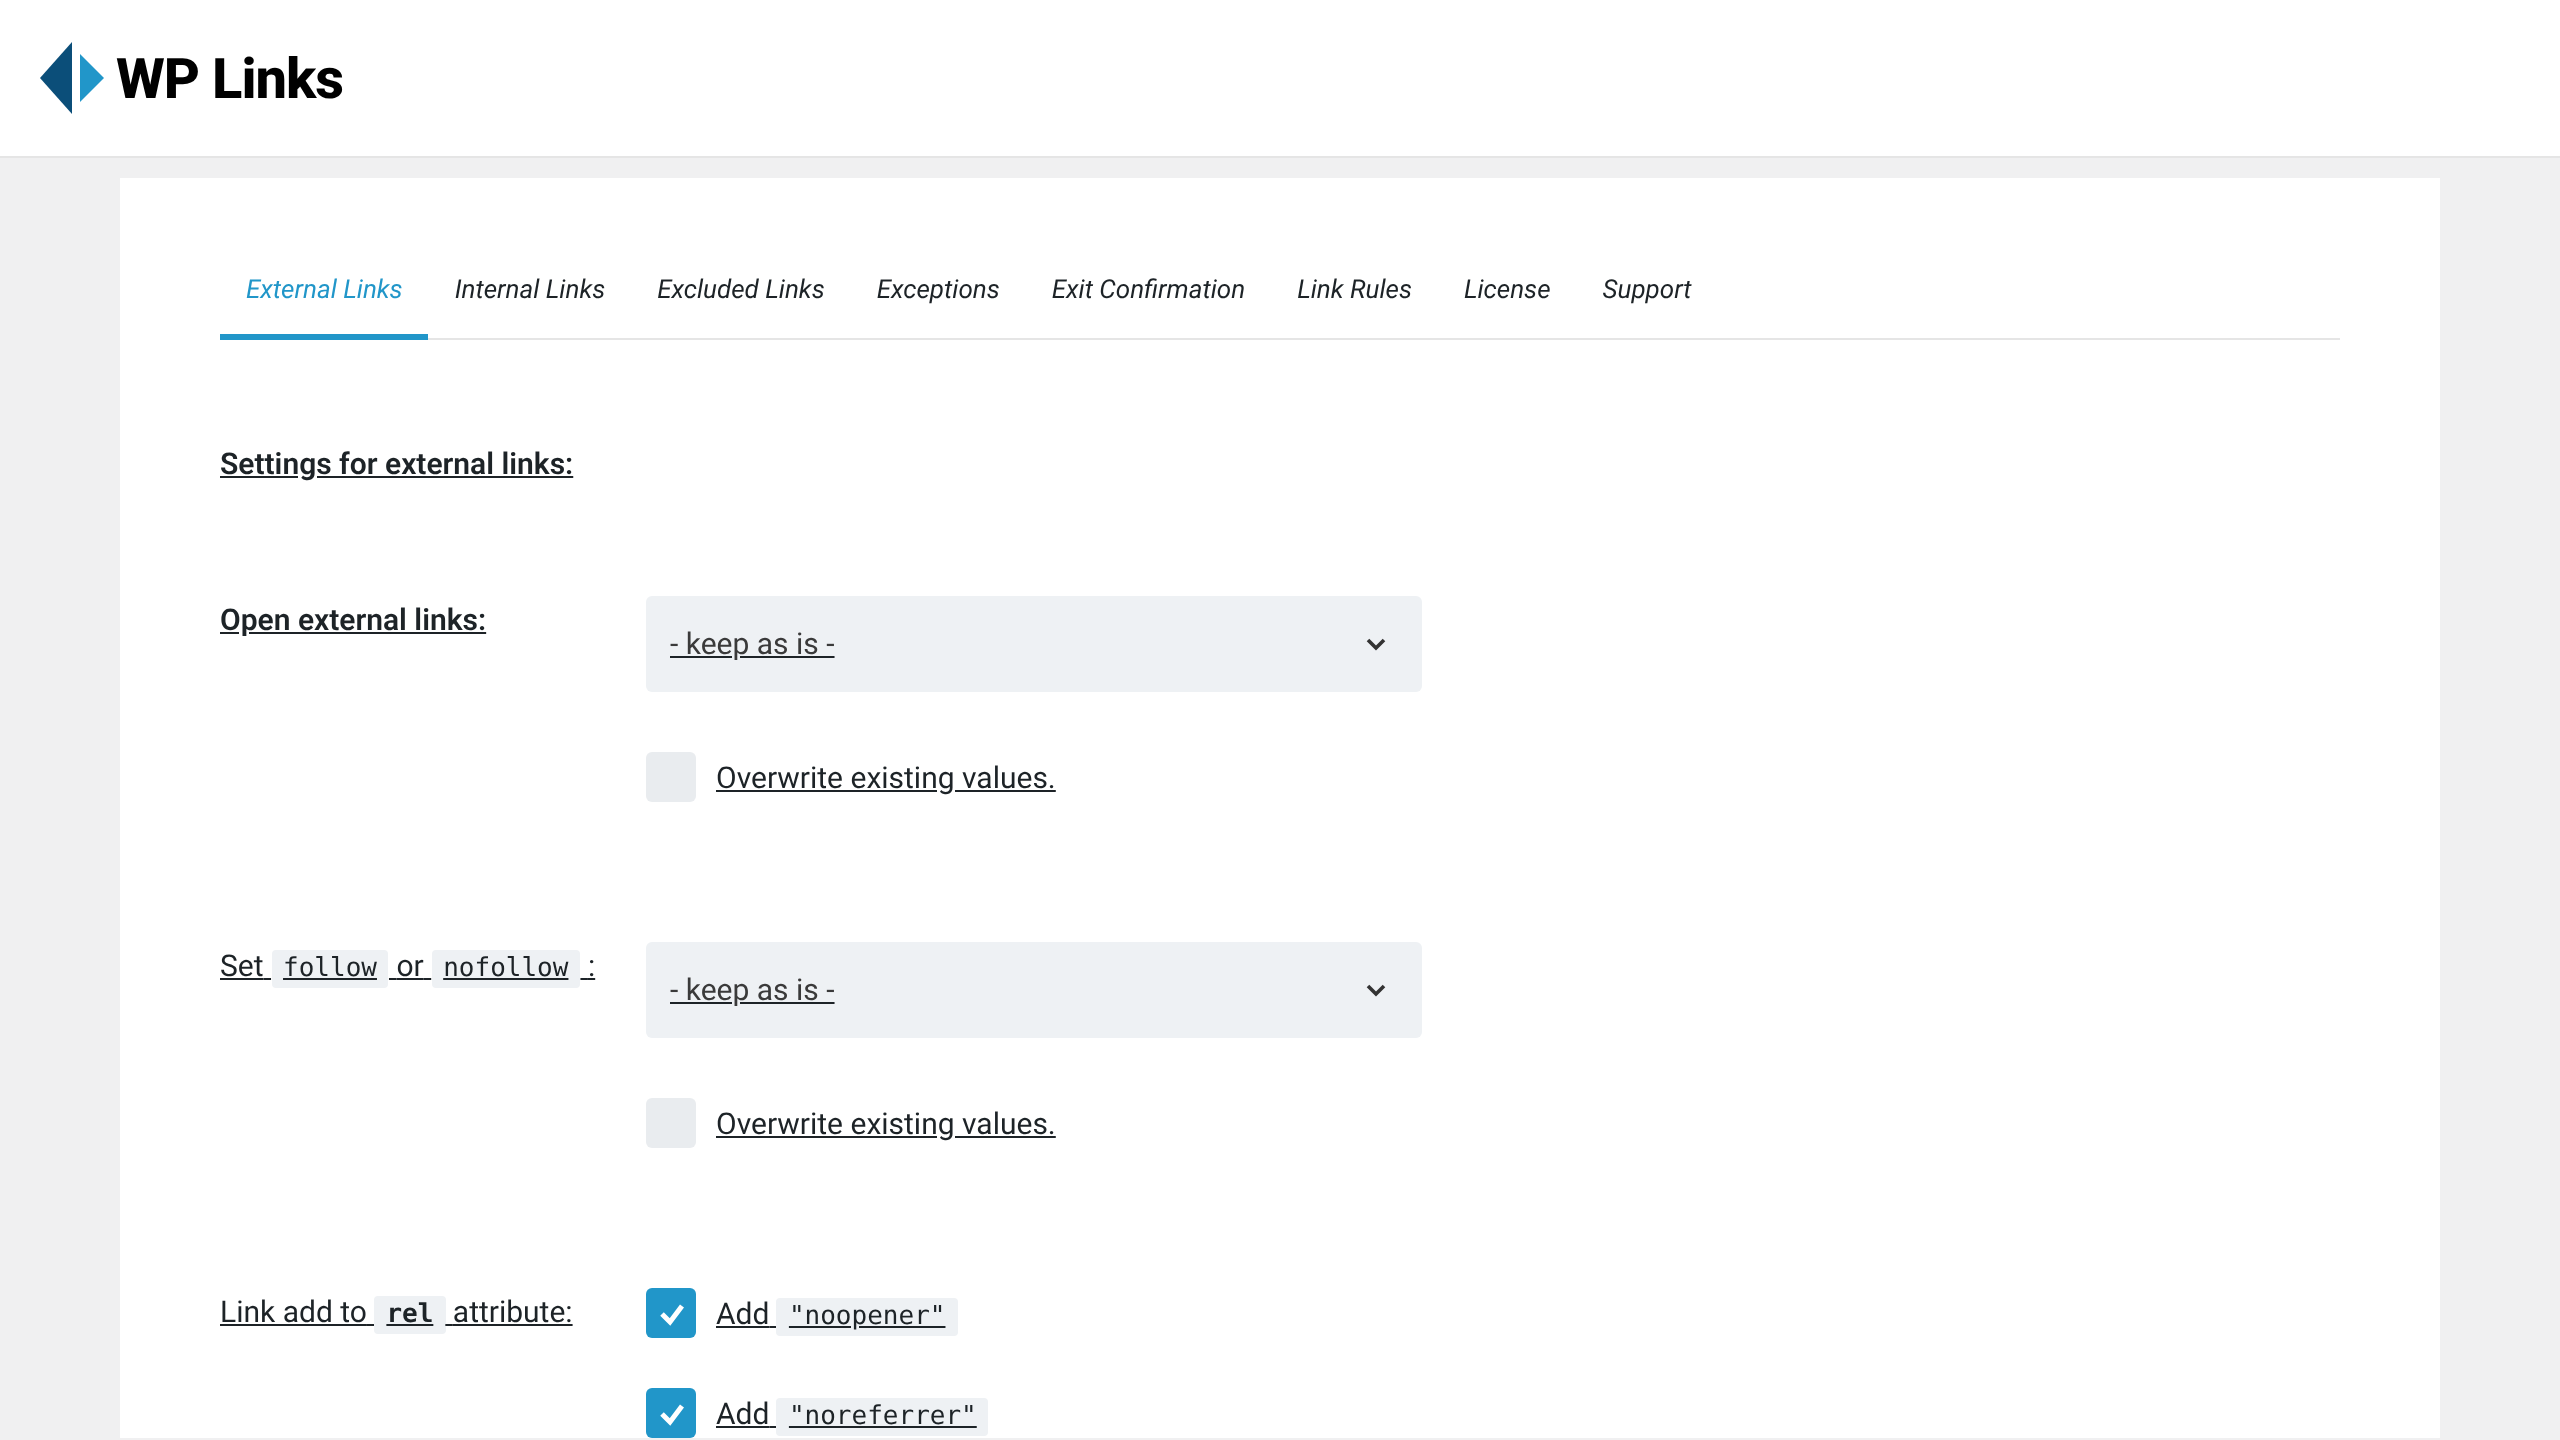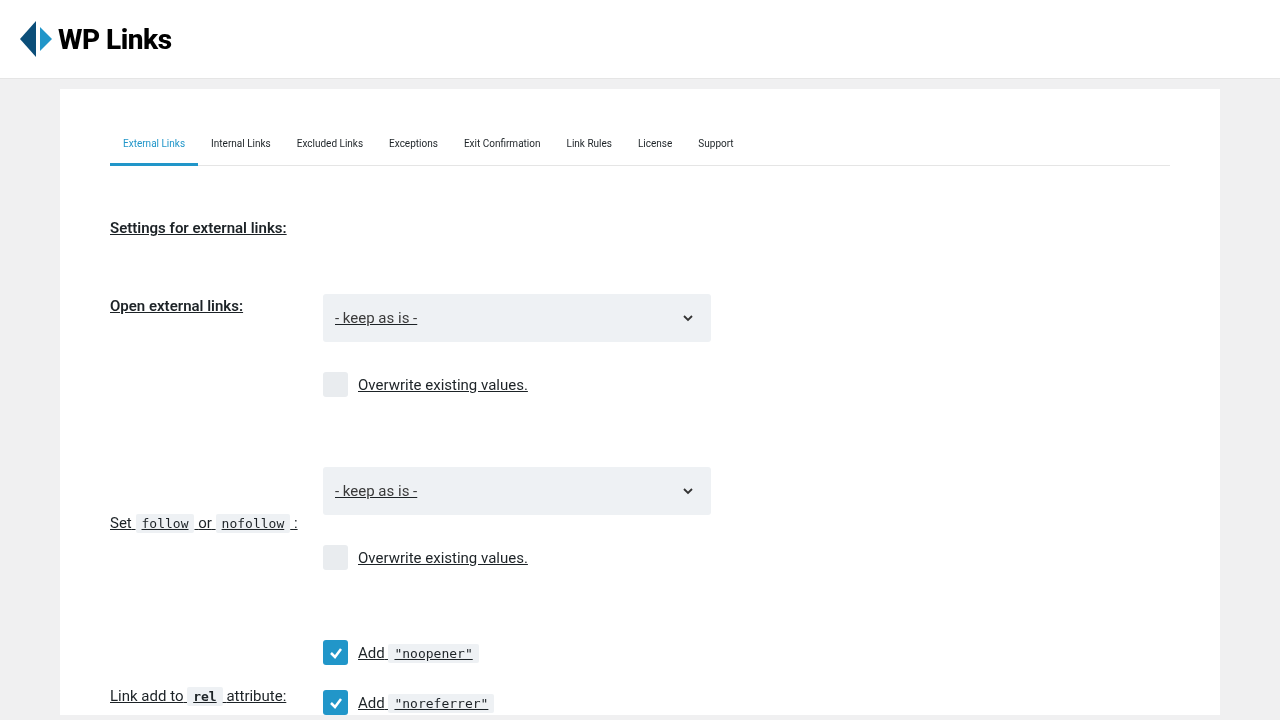--- a/index.html
+++ b/index.html
@@ -43,25 +43,26 @@
   margin: 10px 60px 0 60px;
   padding: 35px 50px 0 50px;
 }
 .tabs {
   display: flex;
   border-bottom: 1px solid #e5e5e5;
   gap: 0;
 }
 .tab {
   padding: 14px 13px 14px 13px;
-  font-size: 10px;
+  font-size: 13px;
   color: #1d2327;
   cursor: pointer;
   border-bottom: 3px solid transparent;
   margin-bottom: -1px;
+  font-style: italic;
 }
 .tab.active {
   color: #2196c9;
   border-bottom-color: #2196c9;
 }
 .settings {
   padding-top: 50px;
 }
 .row {
   display: flex;
@@ -72,21 +73,20 @@
 .row.tight { margin-bottom: 0; }
 .label-col {
   width: 213px;
   flex-shrink: 0;
   font-size: 15px;
   font-weight: 600;
   padding-top: 3px;
 }
 .label-col.light {
   font-weight: 400;
-  margin-top: 44px;
 }
 .control-col {
   flex: 1;
   display: flex;
   flex-direction: column;
   gap: 30px;
 }
 .checkbox-line {
   display: flex;
   align-items: center;

